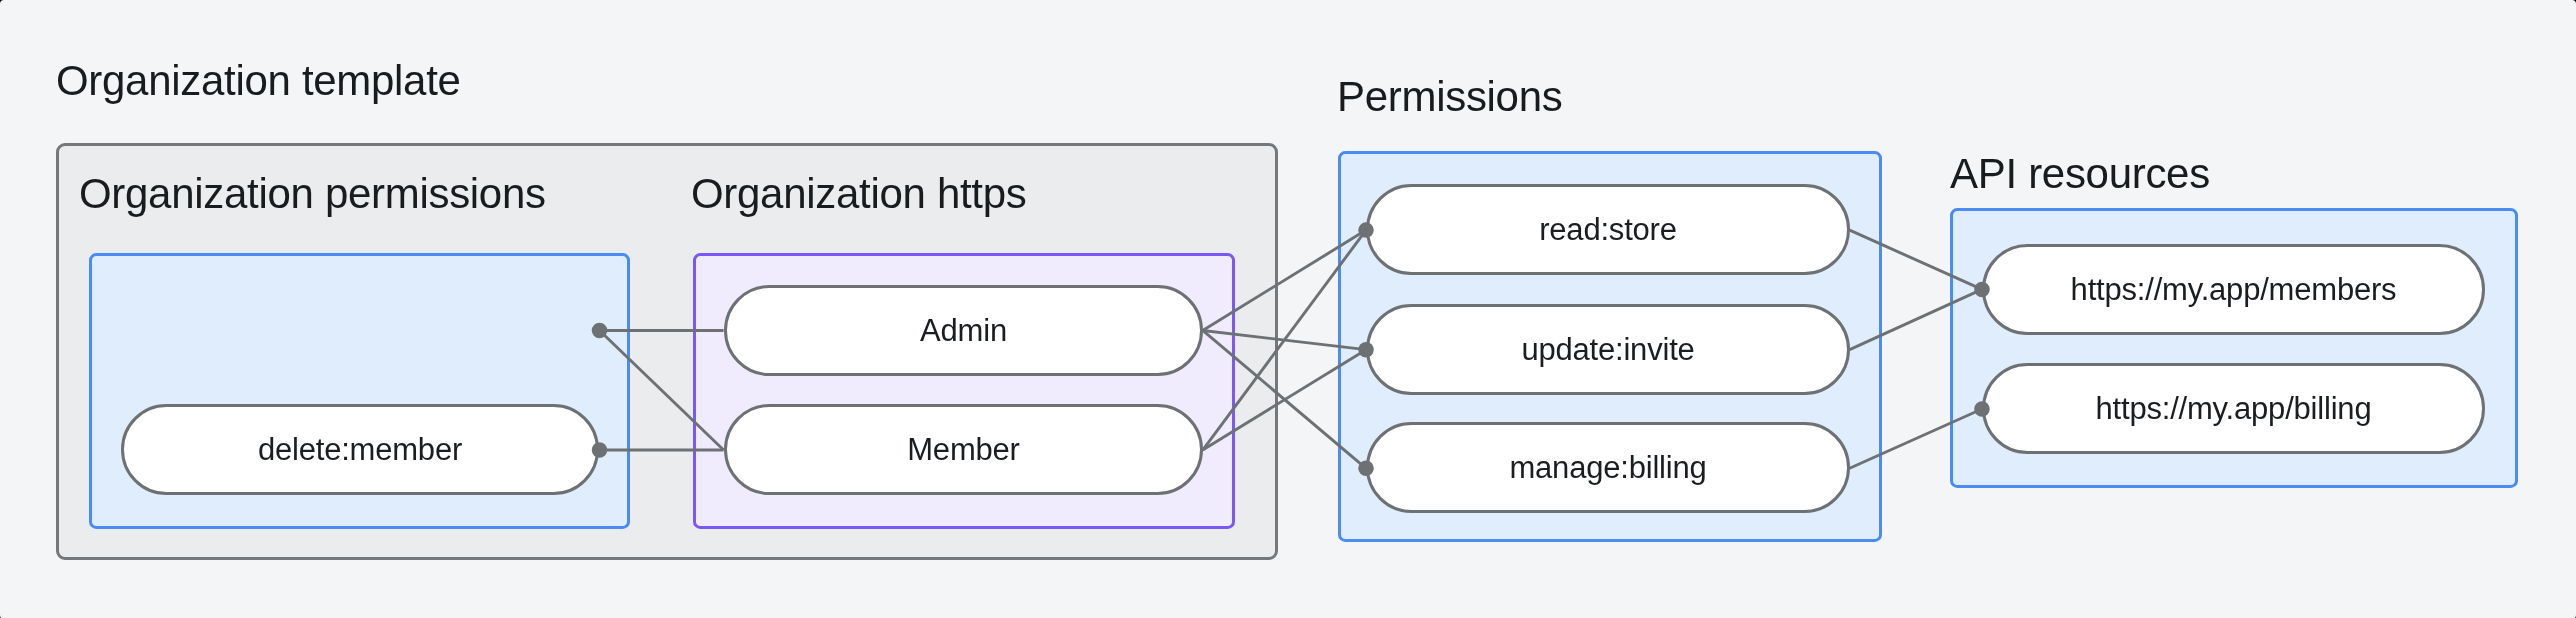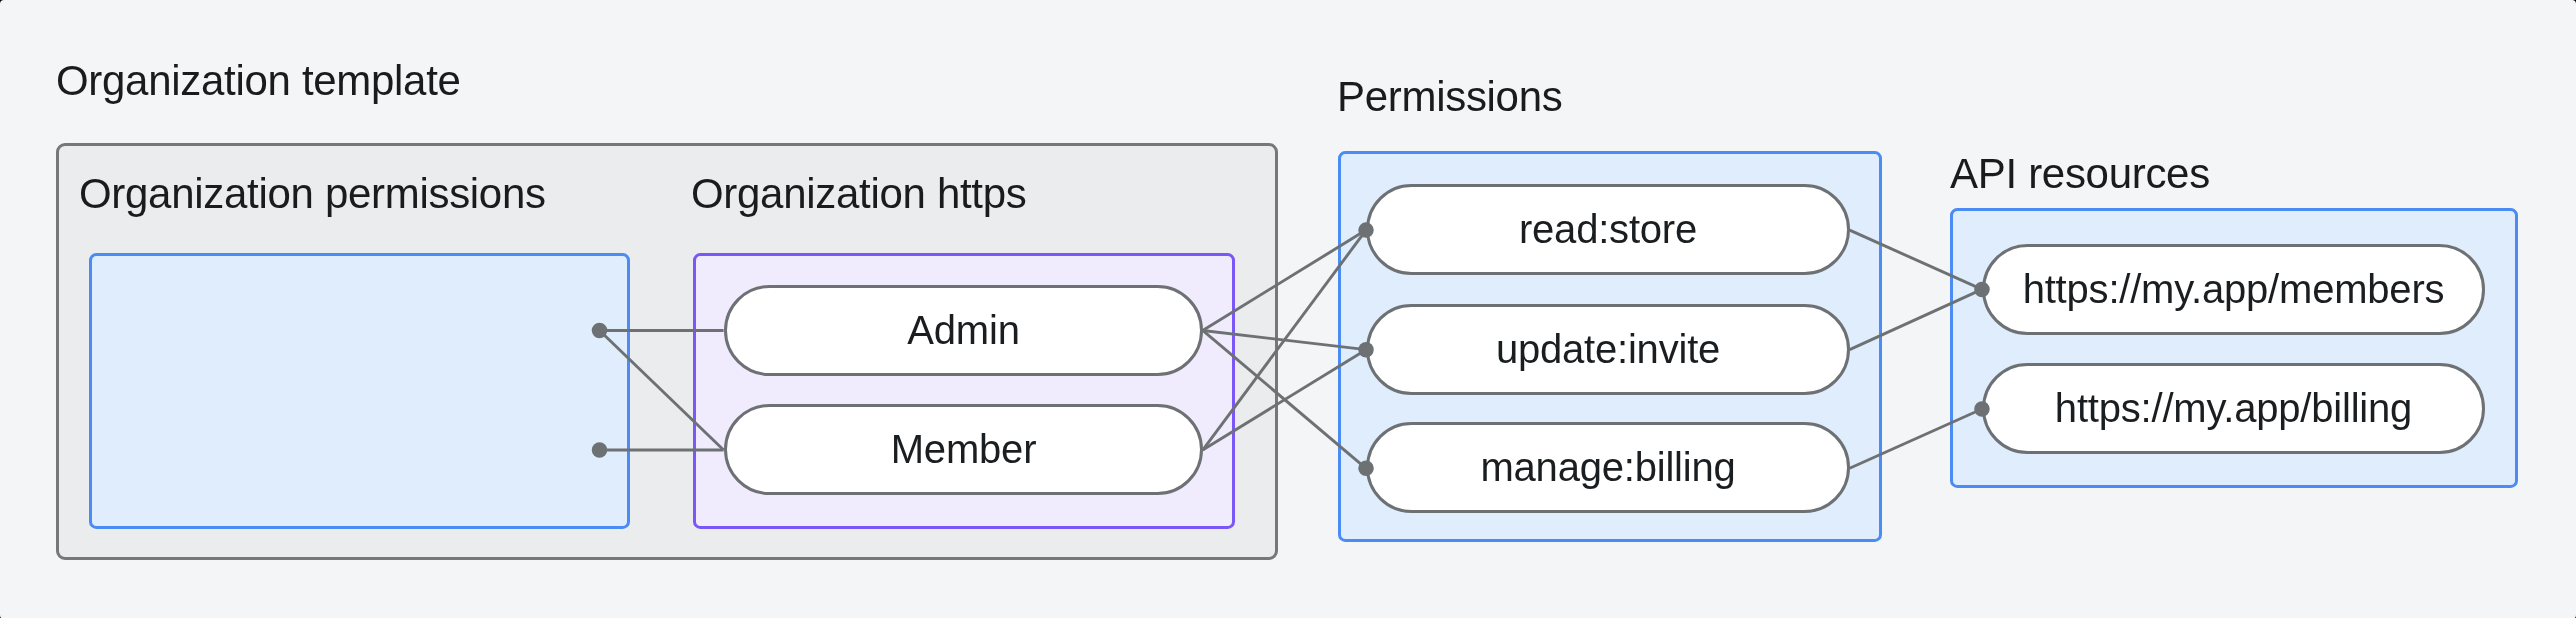--- a/index.html
+++ b/index.html
@@ -48,21 +48,21 @@
     position: absolute;
     height: 91px;
     background: #ffffff;
     border: 3.2px solid #6d7174;
     border-radius: 55px;
     display: flex;
     align-items: center;
     justify-content: center;
   }
   .pill-text {
-    font-size: 40px;
+    font-size: 31px;
     letter-spacing: -0.2px;
     color: #1b1e20;
     white-space: nowrap;
   }
   svg.edge-layer {
     position: absolute;
     left: 0;
     top: 0;
     pointer-events: none;
   }
@@ -78,20 +78,23 @@
 <body>
 
 <div class="canvas">
 
   <div class="label" style="left:56px; top:57px;">Organization template</div>
 
   <div class="group gray" style="left:56px; top:143px; width:1222px; height:417px;"></div>
 
   <div class="label" style="left:79px; top:170px;">Organization permissions</div>
   <div class="subgroup blue" style="left:89px; top:253px; width:541px; height:276px;"></div>
+  <div class="pill" style="left:121px; top:404px; width:478px;">
+    <span class="pill-text">delete:member</span>
+  </div>
 
   <div class="label" style="left:691px; top:170px;">Organization https</div>
   <div class="subgroup purple" style="left:693px; top:253px; width:542px; height:276px;"></div>
   <div class="pill" style="left:724px; top:285px; width:479px;">
     <span class="pill-text">Admin</span>
   </div>
   <div class="pill" style="left:724px; top:404px; width:479px;">
     <span class="pill-text">Member</span>
   </div>
 

